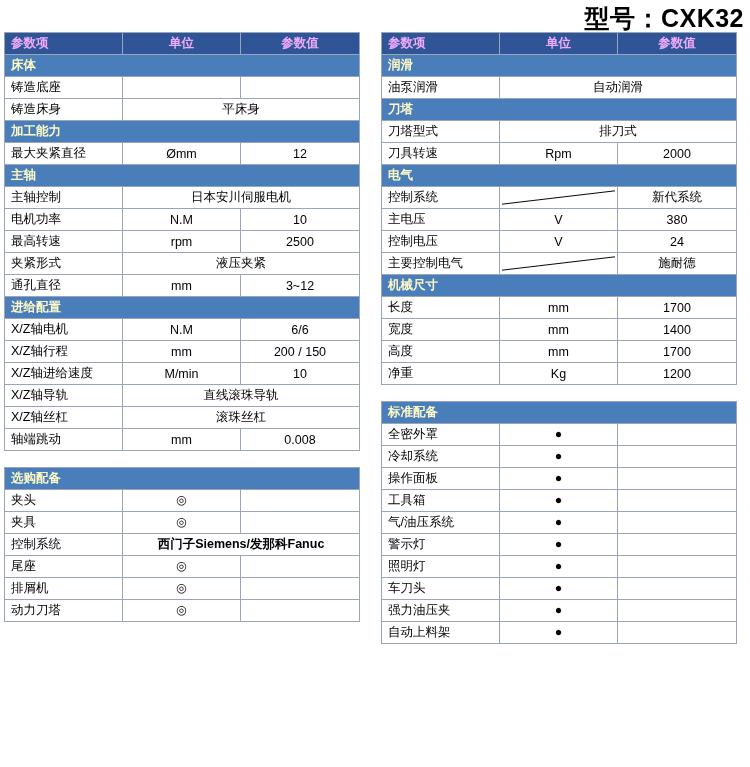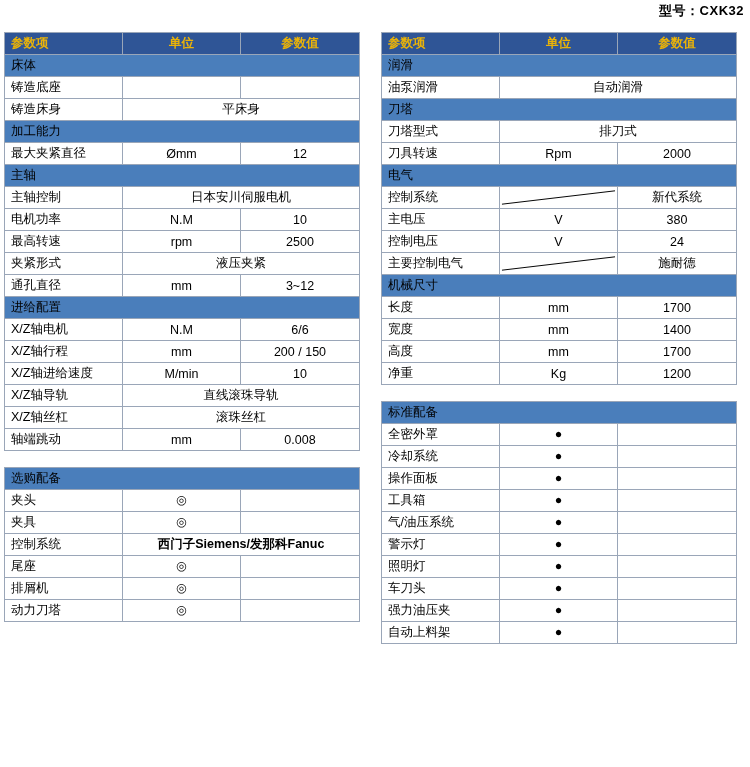--- a/index.html
+++ b/index.html
@@ -17,21 +17,21 @@
   .page {
     position: relative;
     width: 750px;
     height: 767px;
     box-sizing: border-box;
   }
   .model-title {
     position: absolute;
     top: 2px;
     right: 6px;
-    font-size: 13px;
+    font-size: 25px;
     font-weight: bold;
     letter-spacing: 0.5px;
     color: #000;
   }
   .col {
     position: absolute;
     top: 32px;
     width: 355px;
   }
   .col-left { left: 4px; }
@@ -46,32 +46,32 @@
     border: 1px solid #9aa6b8;
     height: 22px;
     font-size: 12.5px;
     padding: 0 6px;
     box-sizing: border-box;
     vertical-align: middle;
     background: #ffffff;
   }
   .hdr td {
     background: #2f5596 !important;
-    color: #eab308;
+    color: #f0abfc;
     font-weight: bold;
     font-size: 13px;
     height: 25px;
     border: 1px solid #2f5596;
     text-align: center;
   }
   .hdr td.first { text-align: left; }
   .section td {
     background: #4a7ebb !important;
-    color: #000000;
-    font-weight: normal;
+    color: #fef9c3;
+    font-weight: bold;
     font-size: 13px;
     height: 23px;
     border: 1px solid #4a7ebb;
   }
   .c-left { text-align: left; }
   .c-center { text-align: center; }
   .big {
     font-size: 16px;
     font-weight: bold;
   }

